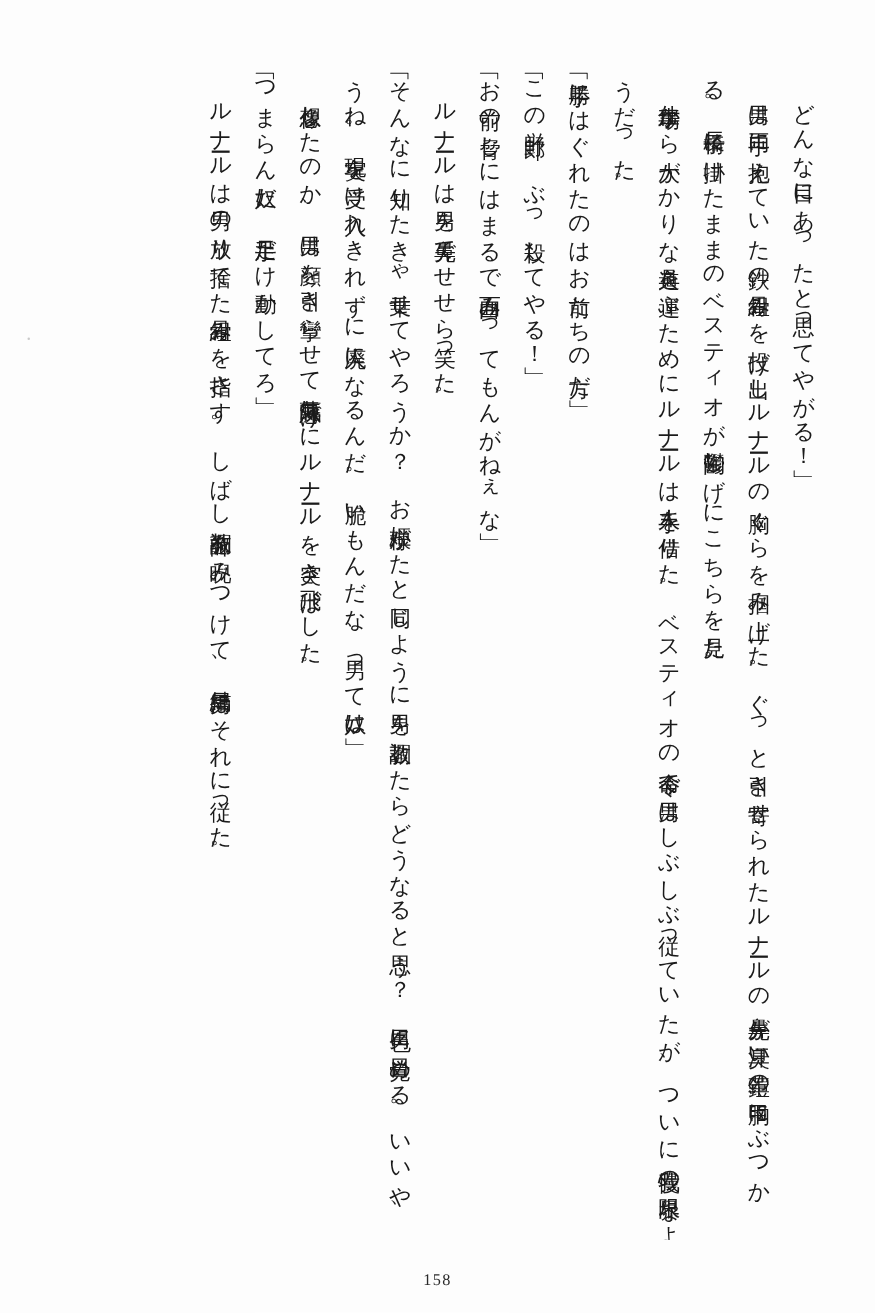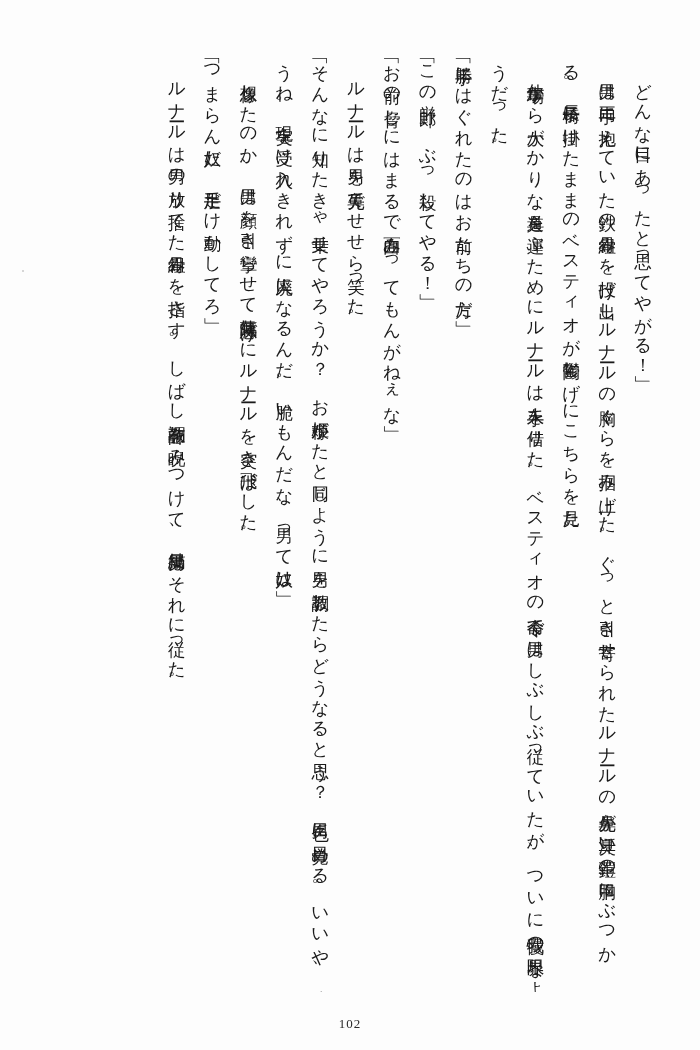--- a/index.html
+++ b/index.html
@@ -73,14 +73,14 @@
 　仕事場から大がかりな道具を運ぶためにルナールは人手を借りた。ベスティオの命令で男はしぶしぶ従っていたが、ついに我慢の限界なようだった。
 「勝手にはぐれたのはお前たちの方だ」
 「この野郎ッ、ぶっ殺してやる！」
 「お前の脅しにはまるで面白みってもんがねぇな」
 　ルナールは男を鼻先でせせら笑った。
 「そんなに知りたきゃ乗せてやろうか？　お姫様がたと同じように男を調教したらどうなると思う？　男色に目覚める。いいや、違うね。現実を受け入れきれずに廃人になるんだ。脆いもんだな、男って奴は」
 　想像したのか、男は顔を引き攣らせて薄気味悪げにルナールを突き飛ばした。
 「つまらん奴だ。手足だけ動かしてろ」
 　ルナールは男の放り捨てた骨組みを指さす。しばし調教師を睨みつけて、結局男はそれに従った。</div>
 
-  <div class="page-number">102</div>
+  <div class="page-number">158</div>
 </div>
 
 </body></html>

